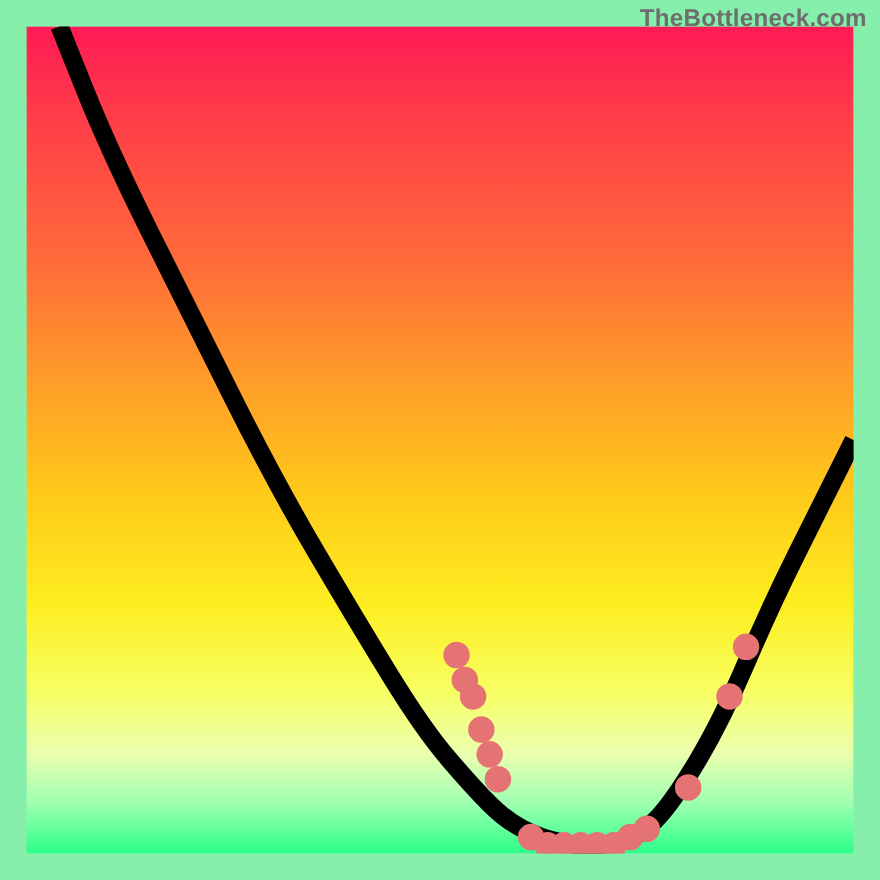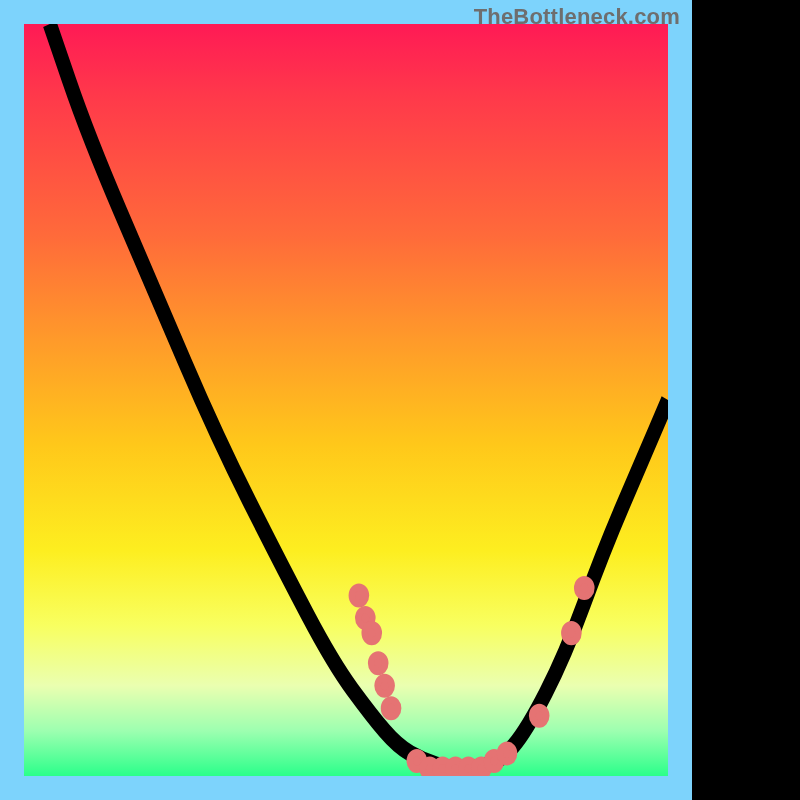--- a/index.html
+++ b/index.html
@@ -6,23 +6,23 @@
     margin: 0;
     padding: 0;
     width: 800px;
     height: 800px;
     background: #000;
     font-family: Arial, Helvetica, sans-serif;
     overflow: hidden;
   }
   .wrap {
     position: relative;
-    width: 692px;
+    width: 800px;
     height: 800px;
-    background: #7dd3fc;
+    background: #86efac;
   }
   .watermark {
     position: absolute;
     top: 4px;
     right: 12px;
     color: #6e6e6e;
     font-size: 22px;
     font-weight: 600;
     letter-spacing: 0.2px;
     z-index: 10;

